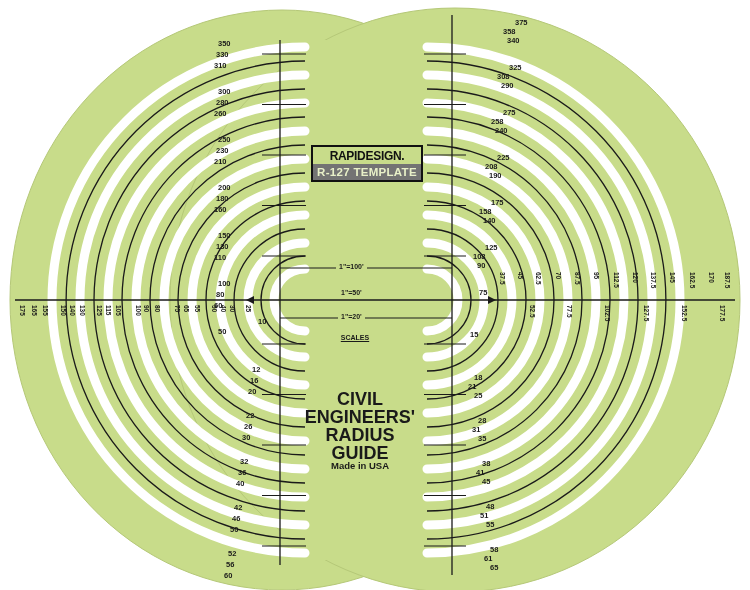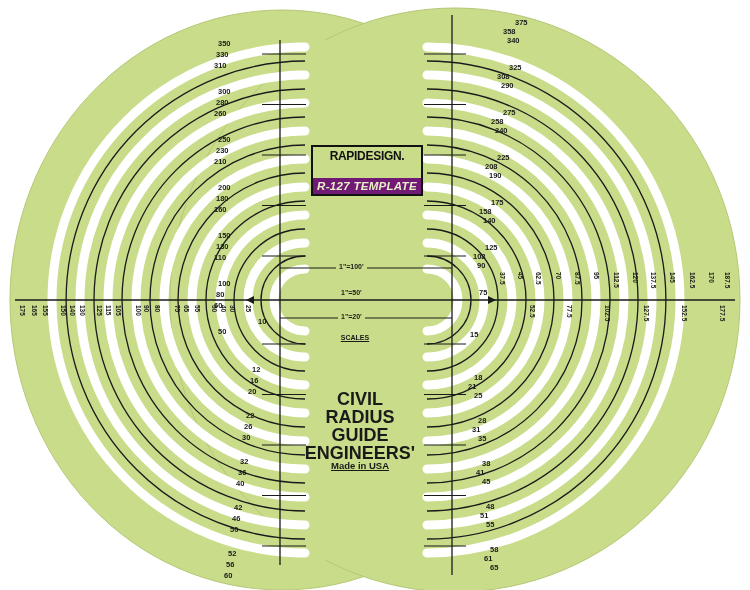--- a/index.html
+++ b/index.html
@@ -1,22 +1,22 @@
 <!DOCTYPE html>
 <html><head>
 <meta charset="utf-8">
 <style>
   html, body { margin: 0; padding: 0; background: #ffffff; }
   body { width: 750px; height: 590px; position: relative; overflow: hidden; font-family: "Liberation Sans", sans-serif; }
   #stage { position: absolute; left: 0; top: 0; width: 750px; height: 590px; }
   .brand-box { position: absolute; left: 311px; top: 145px; width: 108px; border: 2px solid #111; background: #c8dc8a; }
-  .brand-top { font-weight: bold; font-size: 12px; text-align: center; color: #111; padding: 2px 0 15px; letter-spacing: -0.3px; }
-  .brand-bottom { background: #701a75; color: #e8f0c8; font-weight: bold; font-size: 11.5px; text-align: center; padding: 2px 0; letter-spacing: 0.3px; font-style: italic; }
+  .brand-top { font-weight: bold; font-size: 12px; text-align: center; color: #111; padding: 2px 0 1px; letter-spacing: -0.3px; }
+  .brand-bottom { background: #737373; color: #e8f0c8; font-weight: bold; font-size: 11.5px; text-align: center; padding: 2px 0; letter-spacing: 0.3px; }
   .title-text { position: absolute; left: 300px; top: 390px; width: 120px; text-align: center; font-weight: bold; font-size: 18px; line-height: 18px; color: #1a1a1a; }
-  .made-in { position: absolute; left: 300px; top: 460px; width: 120px; text-align: center; font-weight: bold; font-size: 9.5px; color: #1a1a1a; text-decoration: underline; }
+  .made-in { position: absolute; left: 300px; top: 460px; width: 120px; text-align: center; font-weight: bold; font-size: 9.5px; color: #1a1a1a; }
   .scales { position: absolute; left: 330px; top: 334px; width: 50px; text-align: center; font-weight: bold; font-size: 7px; text-decoration: underline; color: #1a1a1a; }
   .scale-label { position: absolute; font-size: 7px; font-weight: bold; color: #1a1a1a; background: #c8dc8a; padding: 0 3px; }
   svg text { font-family: "Liberation Sans", sans-serif; font-weight: bold; fill: #1a1a1a; }
 </style>
 </head>
 <body>
 
 <div id="stage">
   <svg id="art" width="750" height="590" viewBox="0 0 750 590">
       <ellipse cx="282" cy="300" rx="272" ry="290" fill="#c8dc8a" stroke="#b5c878" stroke-width="1"></ellipse>
@@ -204,17 +204,17 @@
     <div class="brand-bottom">R-127 TEMPLATE</div>
   </div>
 
   <div class="scale-label" style="left:336px; top:263px;">1"=100'</div>
   <div class="scale-label" style="left:338px; top:289px;">1"=50'</div>
   <div class="scale-label" style="left:338px; top:313px;">1"=20'</div>
   <div class="scales">SCALES</div>
 
   <div class="title-text">
     <div>CIVIL</div>
+    <div>ENGINEERS'</div>
     <div>RADIUS GUIDE</div>
-    <div>ENGINEERS'</div>
   </div>
   <div class="made-in">Made in USA</div>
 </div>
 
 </body></html>

